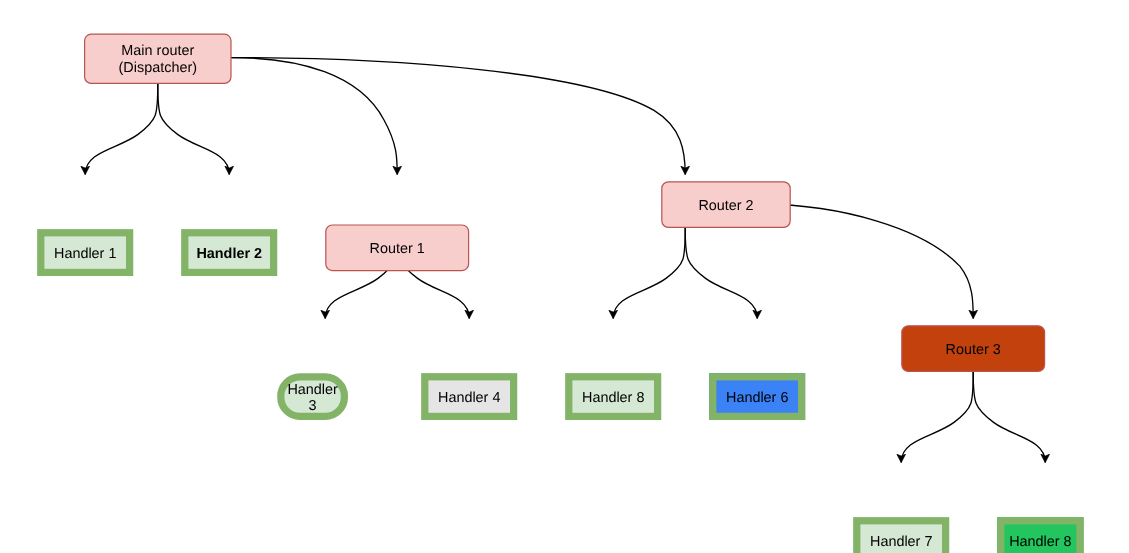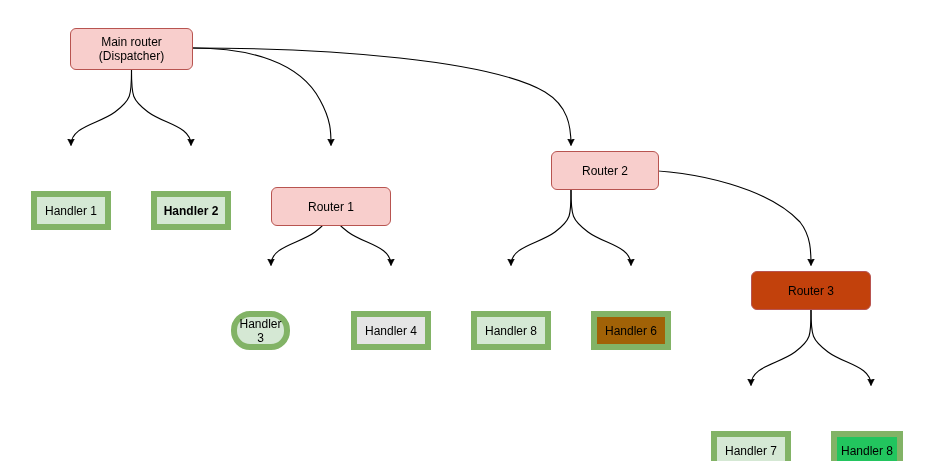--- a/index.html
+++ b/index.html
@@ -80,19 +80,19 @@
   <div id="nodes-layer">
       <div class="node node-router" style="left: 70px; top: 28px; width: 123px; height: 42px; background: rgb(248, 206, 204); border-color: rgb(184, 84, 80); color: rgb(0, 0, 0);"><span>Main router
 (Dispatcher)</span></div>
       <div class="node node-handler" style="left: 31px; top: 151px; width: 80px; height: 39px; background: rgb(213, 232, 212); border-color: rgb(130, 179, 102); color: rgb(0, 0, 0);"><span>Handler 1</span></div>
       <div class="node node-handler" style="left: 151px; top: 151px; width: 80px; height: 39px; background: rgb(213, 232, 212); border-color: rgb(130, 179, 102); color: rgb(0, 0, 0); font-weight: bold;"><span>Handler 2</span></div>
       <div class="node node-router" style="left: 271px; top: 151px; width: 120px; height: 39px; background: rgb(248, 206, 204); border-color: rgb(184, 84, 80); color: rgb(0, 0, 0); margin-top: 36px;"><span>Router 1</span></div>
       <div class="node node-router" style="left: 511px; top: 151px; width: 108px; height: 39px; background: rgb(248, 206, 204); border-color: rgb(184, 84, 80); color: rgb(0, 0, 0); margin-left: 40px;"><span>Router 2</span></div>
       <div class="node node-handler" style="left: 231px; top: 271px; width: 59px; height: 39px; background: rgb(213, 232, 212); border-color: rgb(130, 179, 102); color: rgb(0, 0, 0); border-radius: 19px;"><span>Handler 3</span></div>
       <div class="node node-handler" style="left: 351px; top: 271px; width: 80px; height: 39px; background: #e5e5e5; border-color: rgb(130, 179, 102); color: rgb(0, 0, 0);"><span>Handler 4</span></div>
       <div class="node node-handler" style="left: 471px; top: 271px; width: 80px; height: 39px; background: rgb(213, 232, 212); border-color: rgb(130, 179, 102); color: rgb(0, 0, 0);"><span>Handler 8</span></div>
-      <div class="node node-handler" style="left: 591px; top: 271px; width: 80px; height: 39px; background: #a16207; border-color: rgb(130, 179, 102); color: rgb(0, 0, 0);"><span>Handler 6</span></div>
+      <div class="node node-handler" style="left: 591px; top: 271px; width: 80px; height: 39px; background: #3b82f6; border-color: rgb(130, 179, 102); color: rgb(0, 0, 0);"><span>Handler 6</span></div>
       <div class="node node-router" style="left: 751px; top: 271px; width: 120px; height: 39px; background: #c2410c; border-color: rgb(184, 84, 80); color: rgb(0, 0, 0);"><span>Router 3</span></div>
       <div class="node node-handler" style="left: 711px; top: 391px; width: 80px; height: 39px; background: rgb(213, 232, 212); border-color: rgb(130, 179, 102); color: rgb(0, 0, 0);"><span>Handler 7</span></div>
       <div class="node node-handler" style="left: 831px; top: 391px; width: 72px; height: 39px; background: #22c55e; border-color: rgb(130, 179, 102); color: rgb(0, 0, 0);"><span>Handler 8</span></div>
     </div>
 
 </div>
 
 </body></html>

